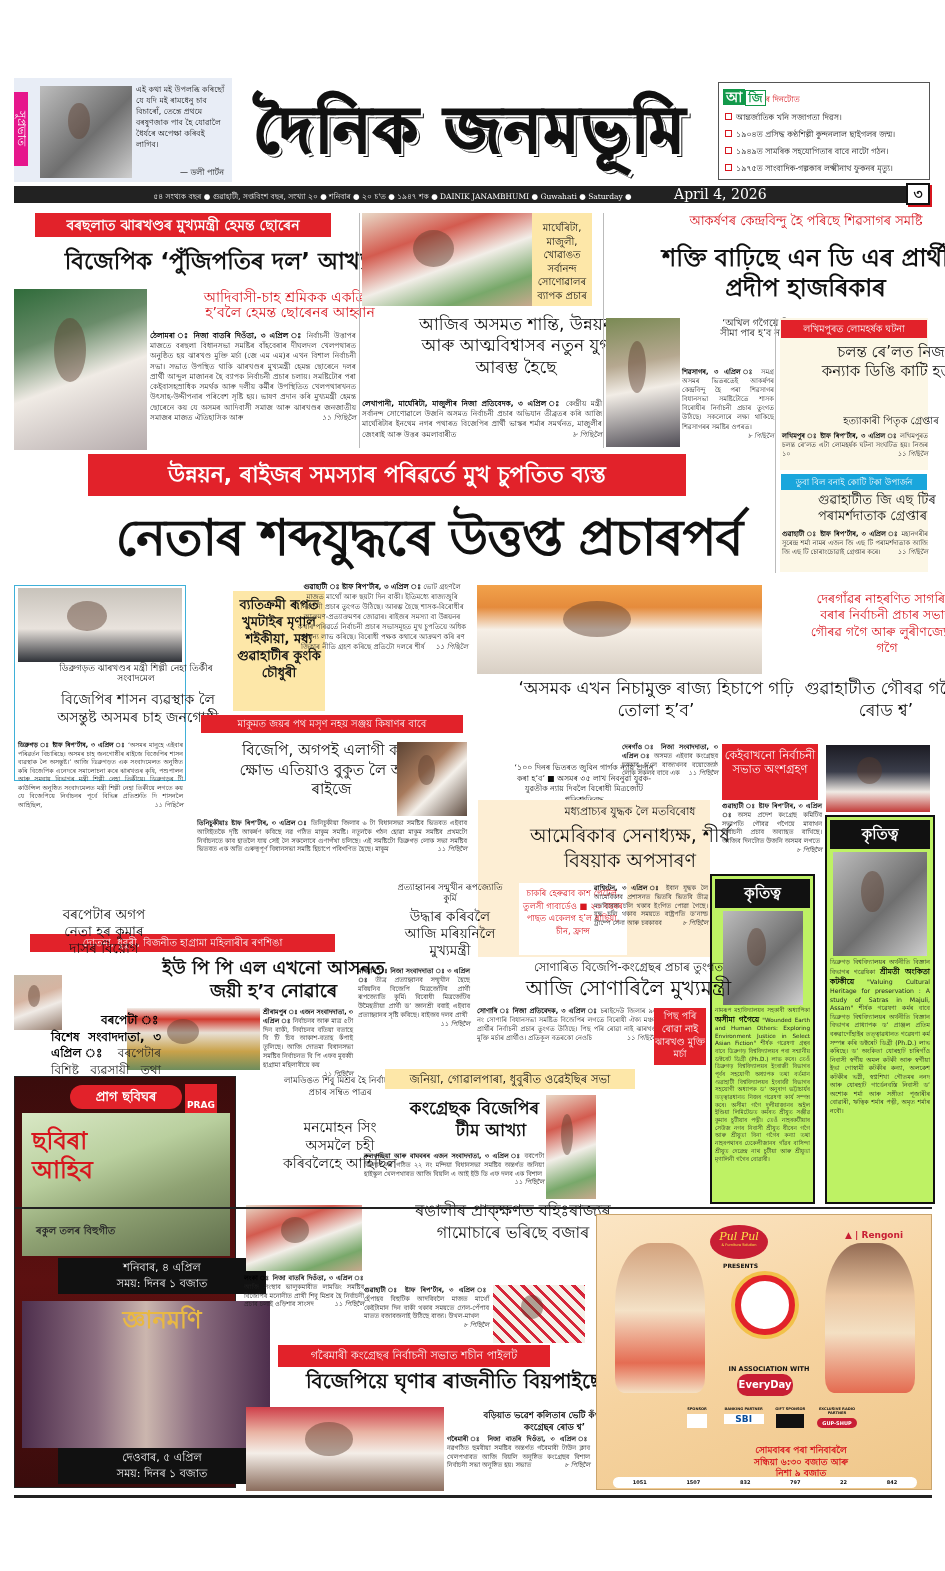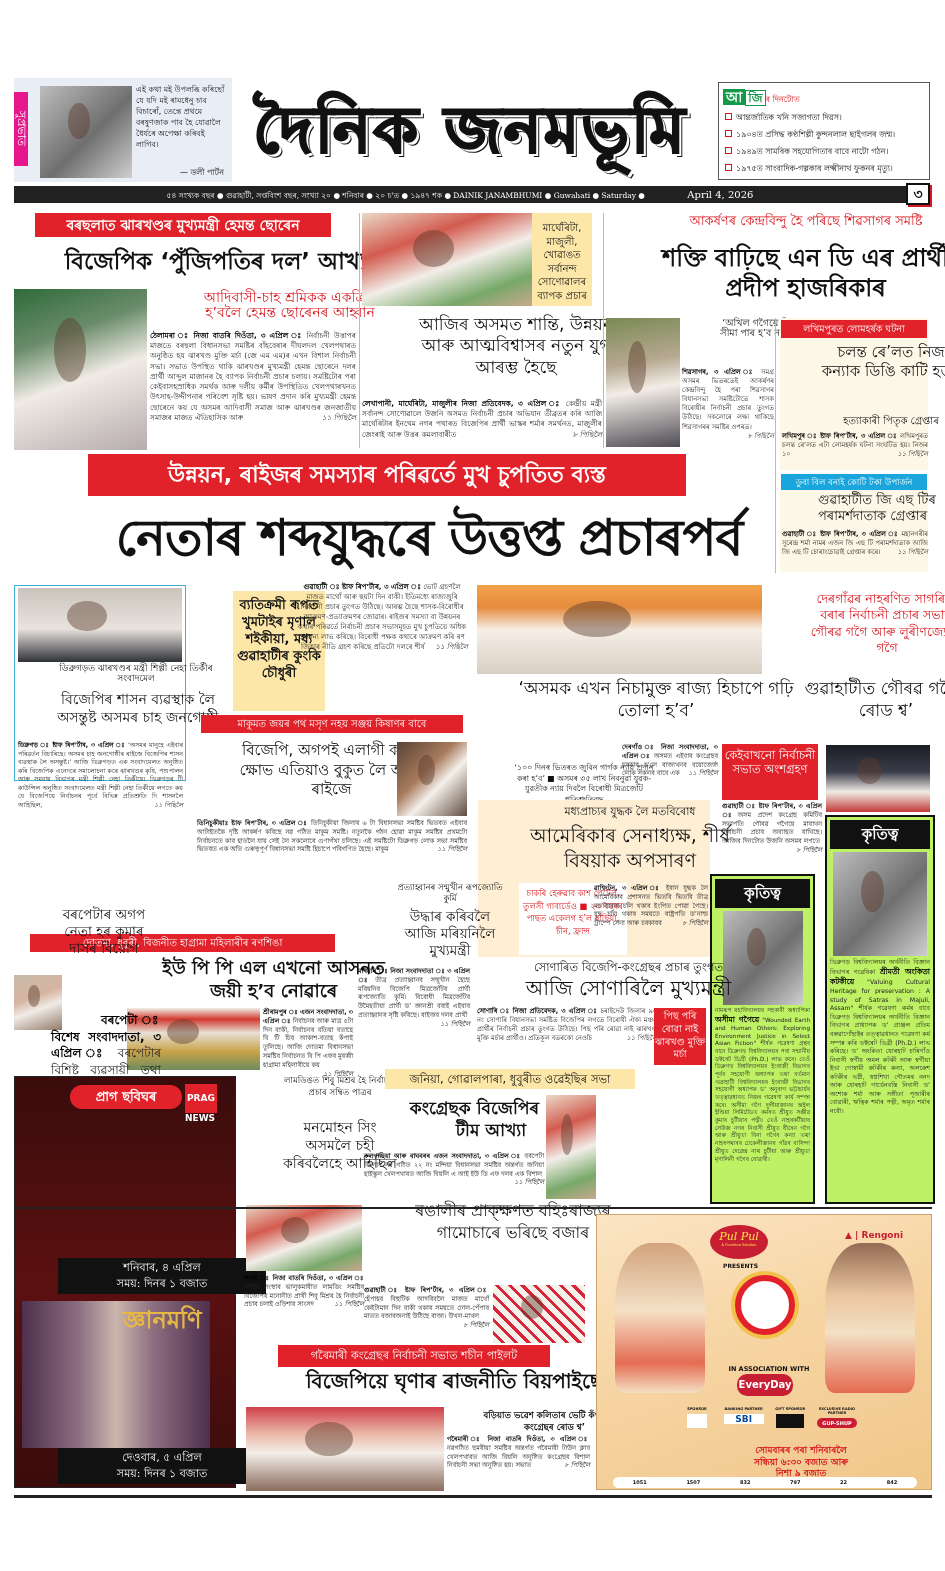--- a/index.html
+++ b/index.html
@@ -40,21 +40,21 @@
   </div>
   <div class="abs" style="left:6px;top:26px;width:204px;font-size:8px;line-height:17px;">
     <div><span style="display:inline-block;width:7px;height:7px;border:1.5px solid #d7161e;margin-right:4px;"></span><span>আন্তৰ্জাতিক খনি সজাগতা দিৱস।</span></div>
     <div><span style="display:inline-block;width:7px;height:7px;border:1.5px solid #d7161e;margin-right:4px;"></span><span>১৯০৪ত প্ৰসিদ্ধ কণ্ঠশিল্পী কুন্দনলাল ছাইগলৰ জন্ম।</span></div>
     <div><span style="display:inline-block;width:7px;height:7px;border:1.5px solid #d7161e;margin-right:4px;"></span><span>১৯৪৯ত সামৰিক সহযোগিতাৰ বাবে নাটো গঠন।</span></div>
     <div><span style="display:inline-block;width:7px;height:7px;border:1.5px solid #d7161e;margin-right:4px;"></span><span>১৯৭৫ত সাংবাদিক-গল্পকাৰ লক্ষ্মীনাথ ফুকনৰ মৃত্যু।</span></div>
   </div>
 </div>
 
 <div class="abs" style="left:14px;top:186px;width:892px;height:17px;background:#222;color:#fff;font-family:'DejaVu Serif',serif;font-size:7.5px;line-height:17px;text-align:center;">
-  <span>৫৪ সংখ্যক বছৰ</span> ● <span>গুৱাহাটী, সপ্তবিংশ বছৰ, সংখ্যা ২০</span> ● <span>শনিবাৰ</span> ● <span>২০ চ'ত</span> ● <span>১৯৪৭ শক</span> ● <span>DAINIK JANAMBHUMI</span> ● <span>Guwahati</span> ● <span>Saturday</span> ● <span style="font-size:10px;margin-left:40px;">April 4, 2026</span>
+  <span>৫৪ সংখ্যক বছৰ</span> ● <span>গুৱাহাটী, সপ্তবিংশ বছৰ, সংখ্যা ২০</span> ● <span>শনিবাৰ</span> ● <span>২০ চ'ত</span> ● <span>১৯৪৭ শক</span> ● <span>DAINIK JANAMBHUMI</span> ● <span>Guwahati</span> ● <span>Saturday</span> ● <span style="font-size:14px;margin-left:40px;">April 4, 2026</span>
 </div>
 <div class="abs" style="left:906px;top:183px;width:24px;height:22px;border:2px solid #111;background:#fff;font-weight:bold;font-size:14px;text-align:center;line-height:18px;box-shadow:2px 2px 0 #d7161e;">৩</div>
 
 <div class="redbar" style="left:35px;top:213px;width:296px;height:24px;font-size:14px;line-height:24px;">বৰছলাত ঝাৰখণ্ডৰ মুখ্যমন্ত্ৰী হেমন্ত ছোৰেন</div>
 <div class="h" style="left:10px;top:249px;width:346px;font-size:23px;">বিজেপিক ‘পুঁজিপতিৰ দল’ আখ্যা</div>
 <div class="photo" style="left:14px;top:289px;width:133px;height:161px;background:linear-gradient(160deg,#2f6b3a 0%,#6a8c6a 30%,#f0ebe5 55%,#b6acad 100%);"></div>
 <div class="h hred" style="left:150px;top:290px;width:208px;font-size:14px;font-weight:normal;">আদিবাসী-চাহ শ্ৰমিকক একত্ৰিত হ’বলৈ হেমন্ত ছোৰেনৰ আহ্বান</div>
 <div class="body" style="left:150px;top:331px;width:206px;">
   <b>ঠেলামৰা ঃ নিজা বাতৰি দিওঁতা, ৩ এপ্ৰিল ঃ</b> <span>নিৰ্বাচনী উত্তাপৰ মাজতে বৰছলা বিধানসভা সমষ্টিৰ বাঁহবেৰাৰ দীঘলদল খেলপথাৰত অনুষ্ঠিত হয় ঝাৰখণ্ড মুক্তি মৰ্চা (জে এম এম)ৰ এখন বিশাল নিৰ্বাচনী সভা। সভাত উপস্থিত থাকি ঝাৰখণ্ডৰ মুখ্যমন্ত্ৰী হেমন্ত ছোৰেনে দলৰ প্ৰাৰ্থী আব্দুল মাজানৰ হৈ ব্যাপক নিৰ্বাচনী প্ৰচাৰ চলায়। সমষ্টিটোৰ পৰা কেইবাসহস্ৰাধিক সমৰ্থক আৰু দলীয় কৰ্মীৰ উপস্থিতিত খেলপথাৰখনত উৎসাহ-উদ্দীপনাৰ পৰিবেশ সৃষ্টি হয়। ভাষণ প্ৰদান কৰি মুখ্যমন্ত্ৰী হেমন্ত ছোৰেনে কয় যে অসমৰ আদিবাসী সমাজ আৰু ঝাৰখণ্ডৰ জনজাতীয় সমাজৰ মাজত ঐতিহাসিক আৰু</span><span class="cont">১১ পিছিলৈ</span>
 </div>
@@ -176,28 +176,32 @@
 
 <div class="h" style="left:358px;top:882px;width:112px;font-size:8.5px;font-weight:normal;line-height:1.35;">প্ৰত্যাহ্বানৰ সন্মুখীন ৰূপজ্যোতি কুৰ্মি</div>
 <div class="h" style="left:358px;top:908px;width:112px;font-size:13.5px;font-weight:normal;line-height:1.25;">উদ্ধাৰ কৰিবলৈ আজি মৰিয়নিলৈ মুখ্যমন্ত্ৰী</div>
 <div class="body" style="left:358px;top:967px;width:112px;font-size:6.4px;">
   <b>মৰিয়নি ঃ নিজা সংবাদদাতা ঃ ৩ এপ্ৰিল ঃ</b> <span>তীব্ৰ প্ৰত্যাহ্বানৰ সন্মুখীন হৈছে মৰিয়নিৰ বিজেপি মিত্ৰজোঁটৰ প্ৰাৰ্থী ৰূপজ্যোতি কুৰ্মি। বিৰোধী মিত্ৰজোঁটৰ উমৈহতীয়া প্ৰাৰ্থী ড’ জ্ঞানশ্ৰী বৰাই এইবাৰ প্ৰত্যাহ্বানৰ সৃষ্টি কৰিছে। ৰাইজৰ দলৰ প্ৰাৰ্থী</span><span class="cont">১১ পিছিলৈ</span>
 </div>
 
 <div class="abs" style="left:14px;top:1076px;width:222px;height:412px;background:linear-gradient(180deg,#3a0c0c,#5c1010 50%,#3a0c0c);border:1px solid #222;">
   <div class="abs" style="left:55px;top:8px;width:112px;height:24px;background:#e2222a;color:#fff;border-radius:12px;text-align:center;font-size:13px;font-weight:bold;line-height:24px;">প্ৰাগ ছবিঘৰ</div>
   <div class="abs" style="left:170px;top:7px;font-size:9px;font-weight:bold;line-height:11px;">
-    <div style="background:#e2222a;color:#fff;padding:9px 2px;">PRAG</div>
+    <div style="background:#e2222a;color:#fff;padding:16px 2px;">PRAG</div>
     <div style="color:#fff;">NEWS</div>
+  </div>
+  <div class="abs" style="left:7px;top:36px;width:208px;height:143px;background:linear-gradient(160deg,#d9e8c5 0%,#b9cf9e 35%,#8fa273 60%,#5f6d4b 100%);">
+    <div class="abs" style="left:10px;top:14px;width:70px;color:#d7161e;font-size:24px;font-weight:bold;line-height:1.2;">ছবিৰা আহিব</div>
+    <div class="abs" style="left:14px;top:110px;color:#2b2b2b;font-size:10px;font-weight:bold;">ৰকুল তলৰ বিহুগীত</div>
   </div>
   <div class="abs h" style="left:7px;top:181px;width:208px;height:36px;background:#111;color:#fff;font-size:11px;font-weight:normal;line-height:16px;padding-top:2px;">
     <div>শনিবাৰ, ৪ এপ্ৰিল</div>
       <div>সময়: দিনৰ ১ বজাত</div>
   </div>
-  <div class="abs" style="left:7px;top:224px;width:188px;height:147px;background:linear-gradient(90deg,#4e2f4d,#8c6e80 30%,#cbb6ae 50%,#8c6e80 70%,#4e2f4d);">
+  <div class="abs" style="left:7px;top:224px;width:248px;height:147px;background:linear-gradient(90deg,#4e2f4d,#8c6e80 30%,#cbb6ae 50%,#8c6e80 70%,#4e2f4d);">
     <div class="abs h" style="left:30px;top:6px;width:148px;color:#e8b844;font-size:24px;">জ্ঞানমণি</div>
   </div>
   <div class="abs h" style="left:7px;top:371px;width:208px;height:36px;background:#111;color:#fff;font-size:11px;font-weight:normal;line-height:16px;padding-top:2px;">
     <div>দেওবাৰ, ৫ এপ্ৰিল</div>
       <div>সময়: দিনৰ ১ বজাত</div>
   </div>
 </div>
 
 <div class="h" style="left:244px;top:1075px;width:120px;font-size:8.6px;font-weight:normal;line-height:1.35;">লামডিঙত শিবু মিশ্ৰৰ হৈ নিৰ্বাচনী প্ৰচাৰ সম্বিত পাত্ৰৰ</div>
 <div class="h" style="left:244px;top:1118px;width:120px;font-size:14px;font-weight:normal;line-height:1.3;">মনমোহন সিং অসমলৈ চহী কৰিবলৈহে আহিছিল</div>

